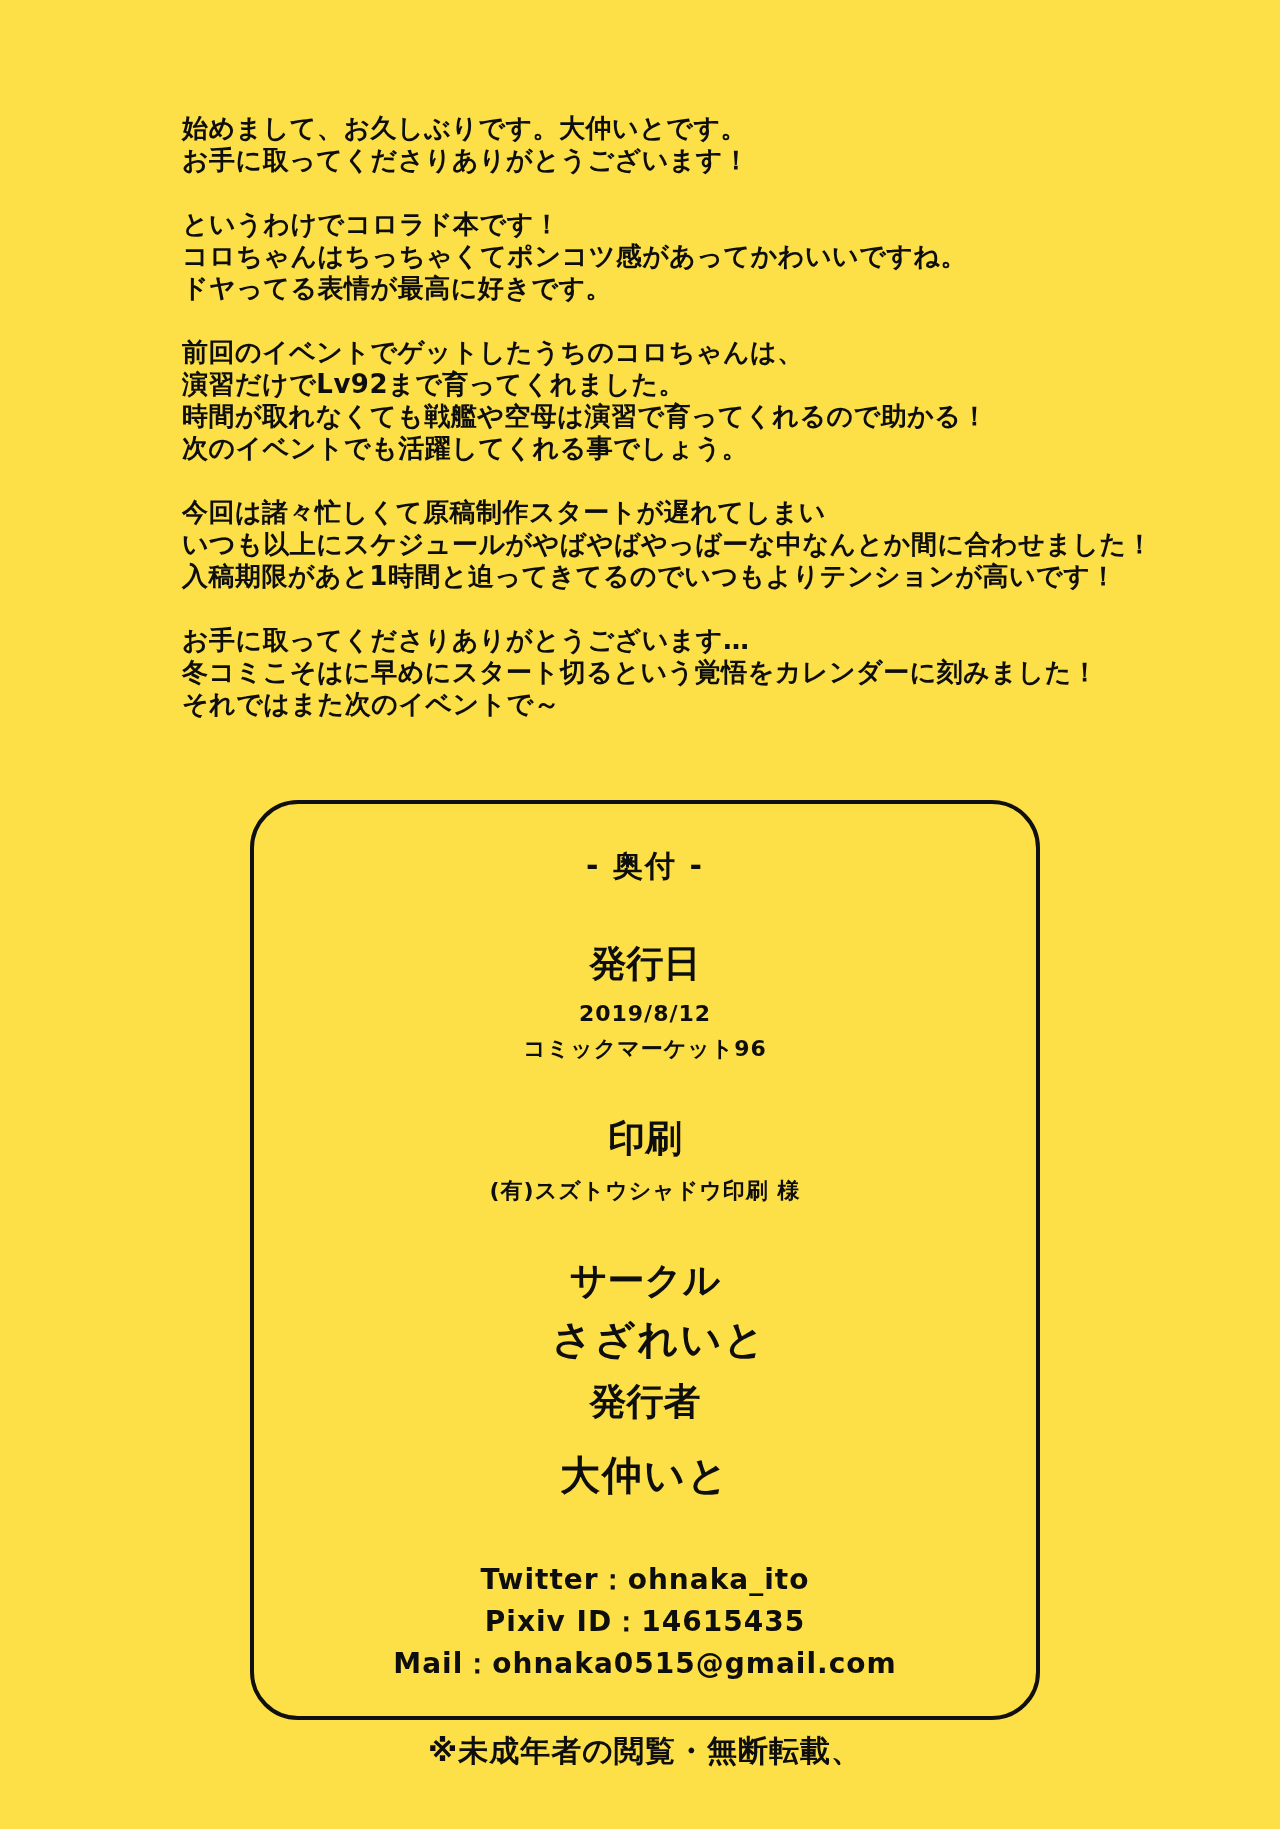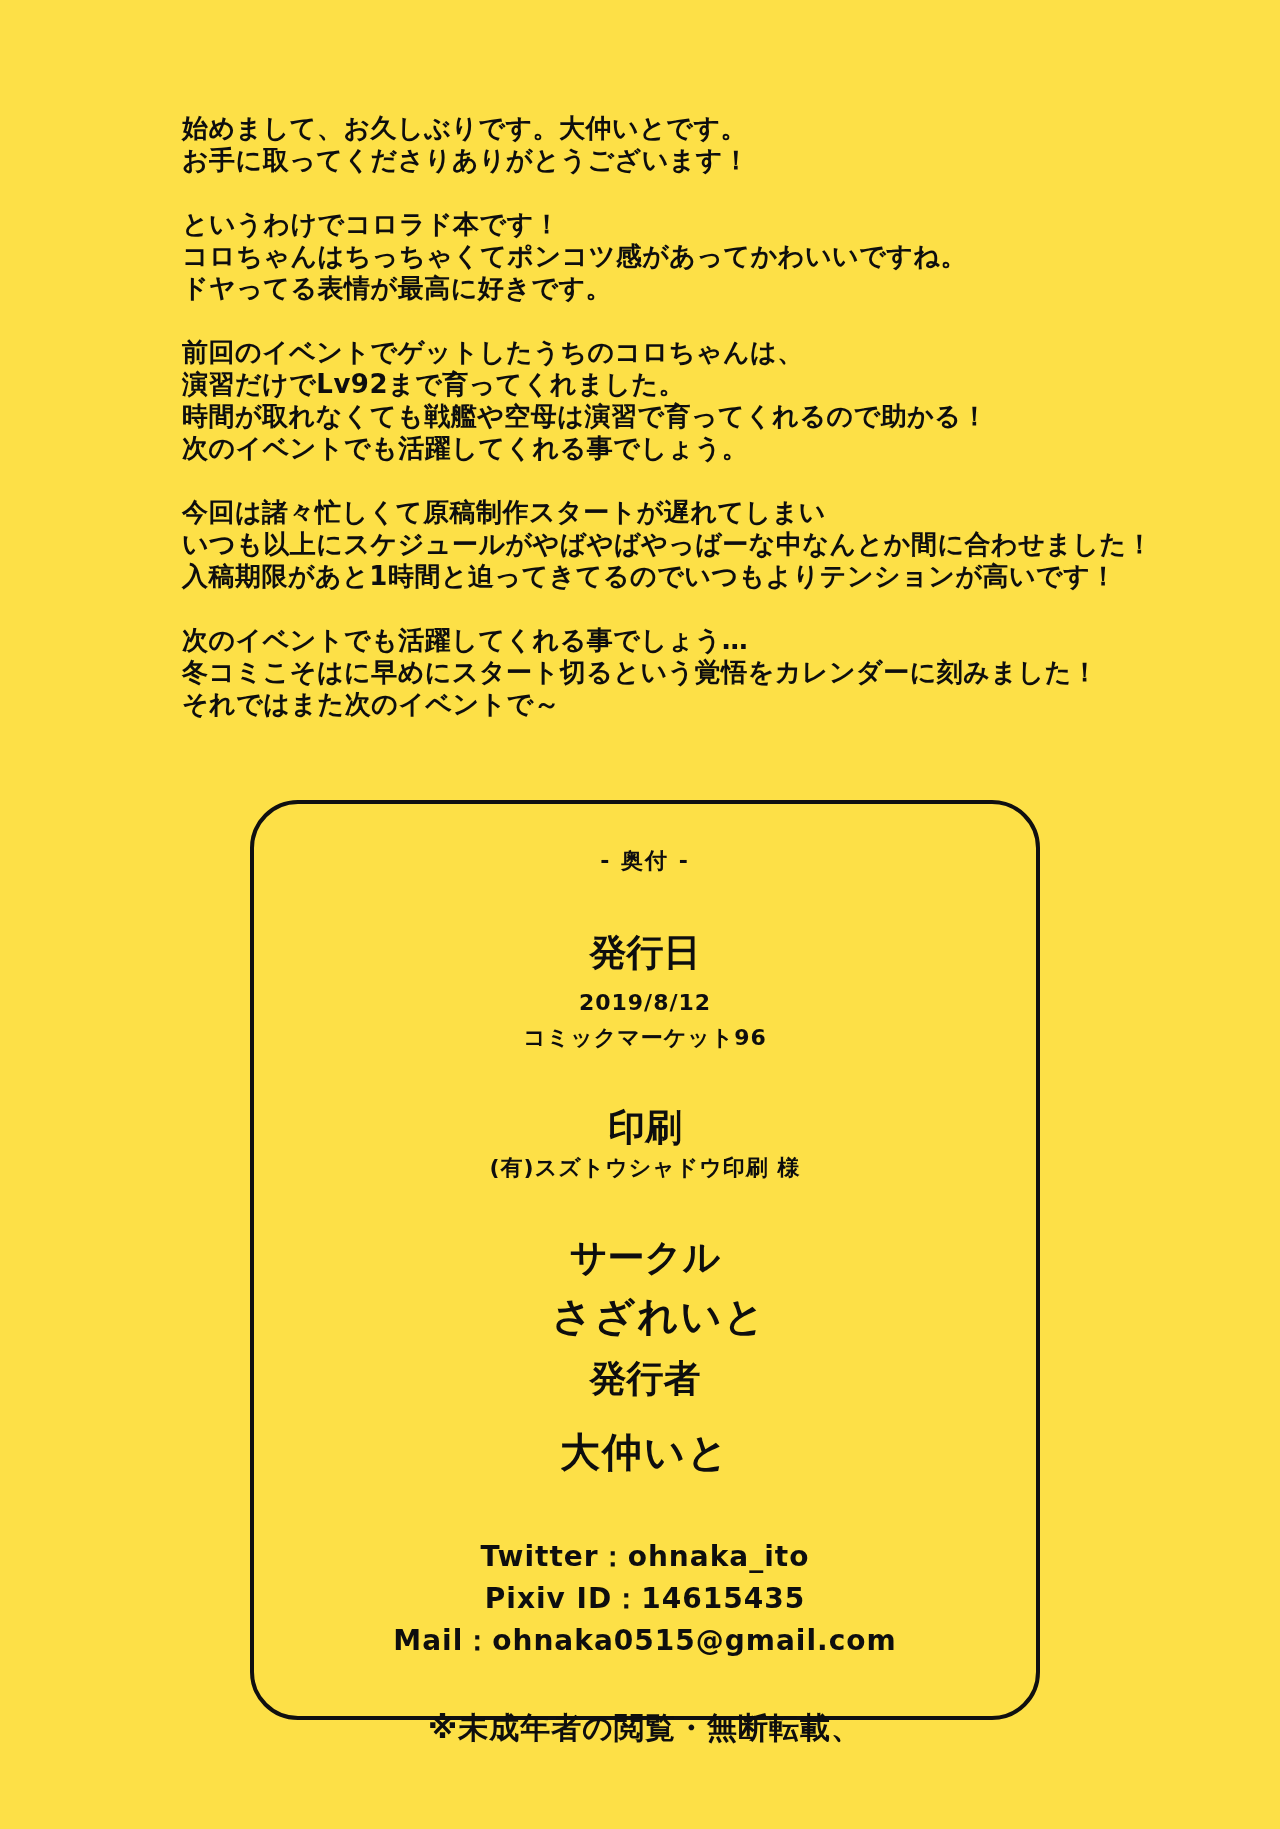--- a/index.html
+++ b/index.html
@@ -38,21 +38,21 @@
     top: 800px;
     width: 790px;
     height: 920px;
     border: 4px solid #101010;
     border-radius: 48px;
     box-sizing: border-box;
     text-align: center;
   }
   .colophon-title {
     margin-top: 42px;
-    font-size: 22px;
+    font-size: 30px;
     font-weight: 700;
     letter-spacing: 2px;
   }
   .c-label {
     font-size: 37px;
     font-weight: 700;
   }
   .c-value {
     font-size: 22px;
     font-weight: 700;
@@ -60,21 +60,21 @@
   }
   .c-name-big {
     font-size: 40px;
     font-weight: 700;
     letter-spacing: 2px;
   }
   .sec-publish .c-label { margin-top: 52px; }
   .sec-publish .c-date { margin-top: 12px; }
   .sec-publish .c-event { margin-top: 8px; }
   .sec-print .c-label { margin-top: 50px; }
-  .sec-print .c-printer { margin-top: 0; }
+  .sec-print .c-printer { margin-top: 12px; }
   .sec-circle .c-label { margin-top: 50px; }
   .sec-circle .c-name-big { margin-top: 6px; padding-left: 28px; }
   .sec-publisher .c-label { margin-top: 10px; }
   .sec-publisher .c-name-big { margin-top: 21px; }
   .contacts {
     margin-top: 56px;
     font-size: 28px;
     font-weight: 700;
     line-height: 42px;
     letter-spacing: 1px;
@@ -107,21 +107,21 @@
       <div class="line">演習だけでLv92まで育ってくれました。</div>
       <div class="line">時間が取れなくても戦艦や空母は演習で育ってくれるので助かる！</div>
       <div class="line">次のイベントでも活躍してくれる事でしょう。</div>
     </div>
     <div class="para">
       <div class="line">今回は諸々忙しくて原稿制作スタートが遅れてしまい</div>
       <div class="line">いつも以上にスケジュールがやばやばやっばーな中なんとか間に合わせました！</div>
       <div class="line">入稿期限があと1時間と迫ってきてるのでいつもよりテンションが高いです！</div>
     </div>
     <div class="para">
-      <div class="line">次のイベントでも活躍してくれる事でしょう…</div>
+      <div class="line">お手に取ってくださりありがとうございます…</div>
       <div class="line">冬コミこそはに早めにスタート切るという覚悟をカレンダーに刻みました！</div>
       <div class="line">それではまた次のイベントで～</div>
     </div>
   </div>
 
   <div class="colophon-box">
     <div class="colophon-title">- 奥付 -</div>
 
     <div class="sec-publish">
       <div class="c-label">発行日</div>

